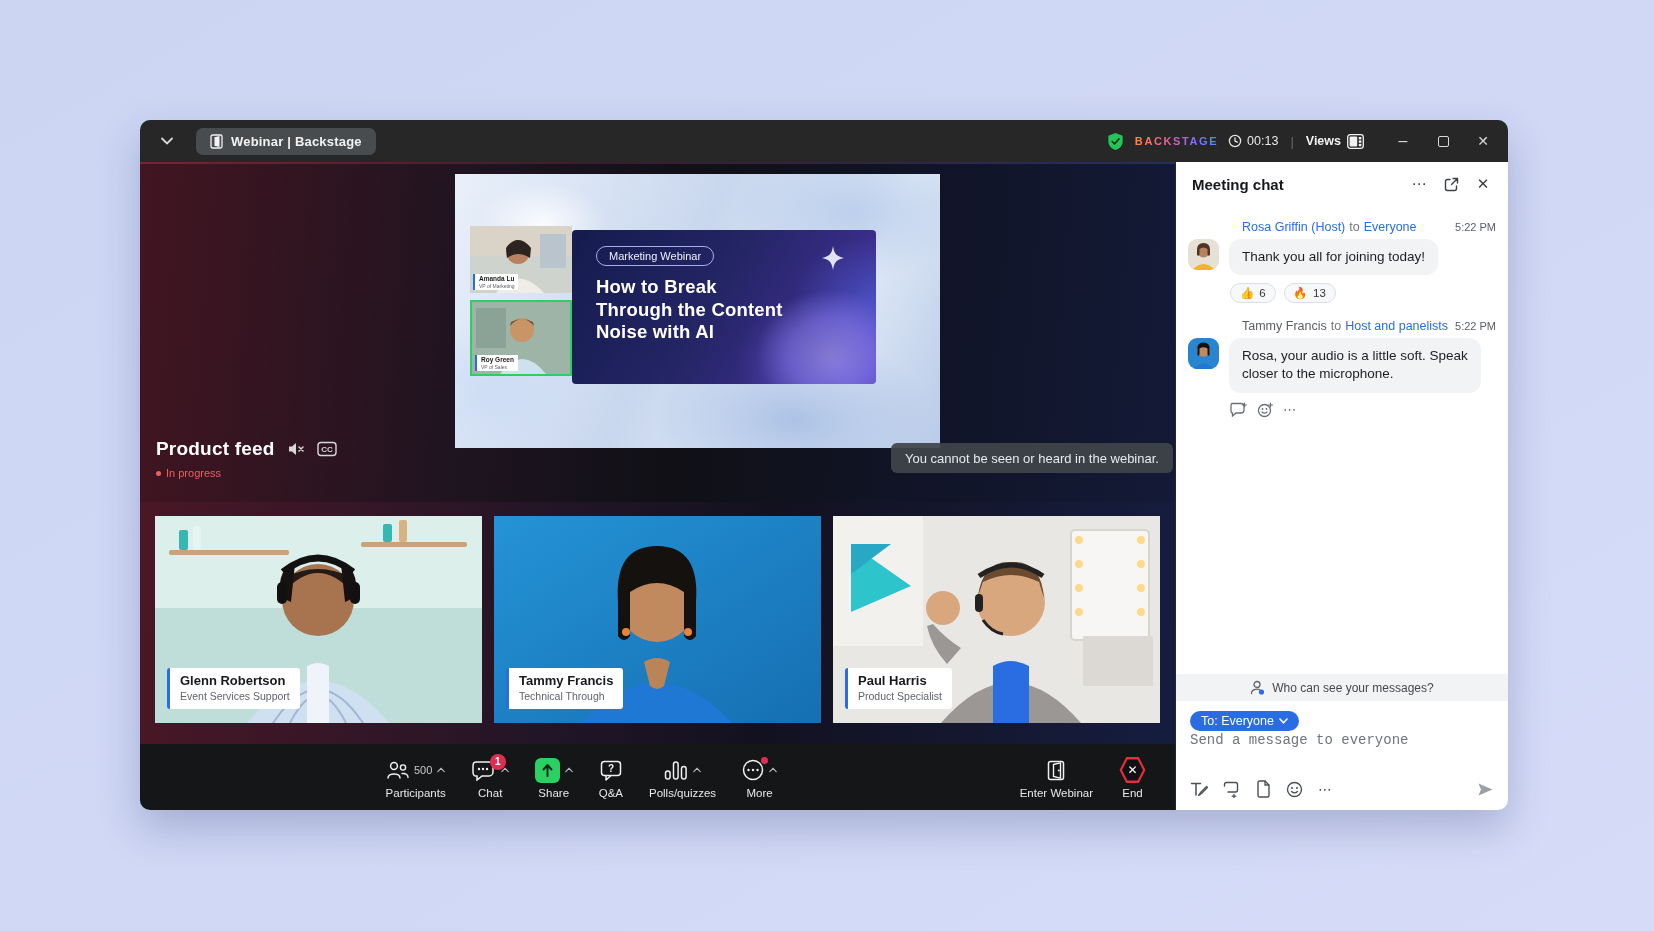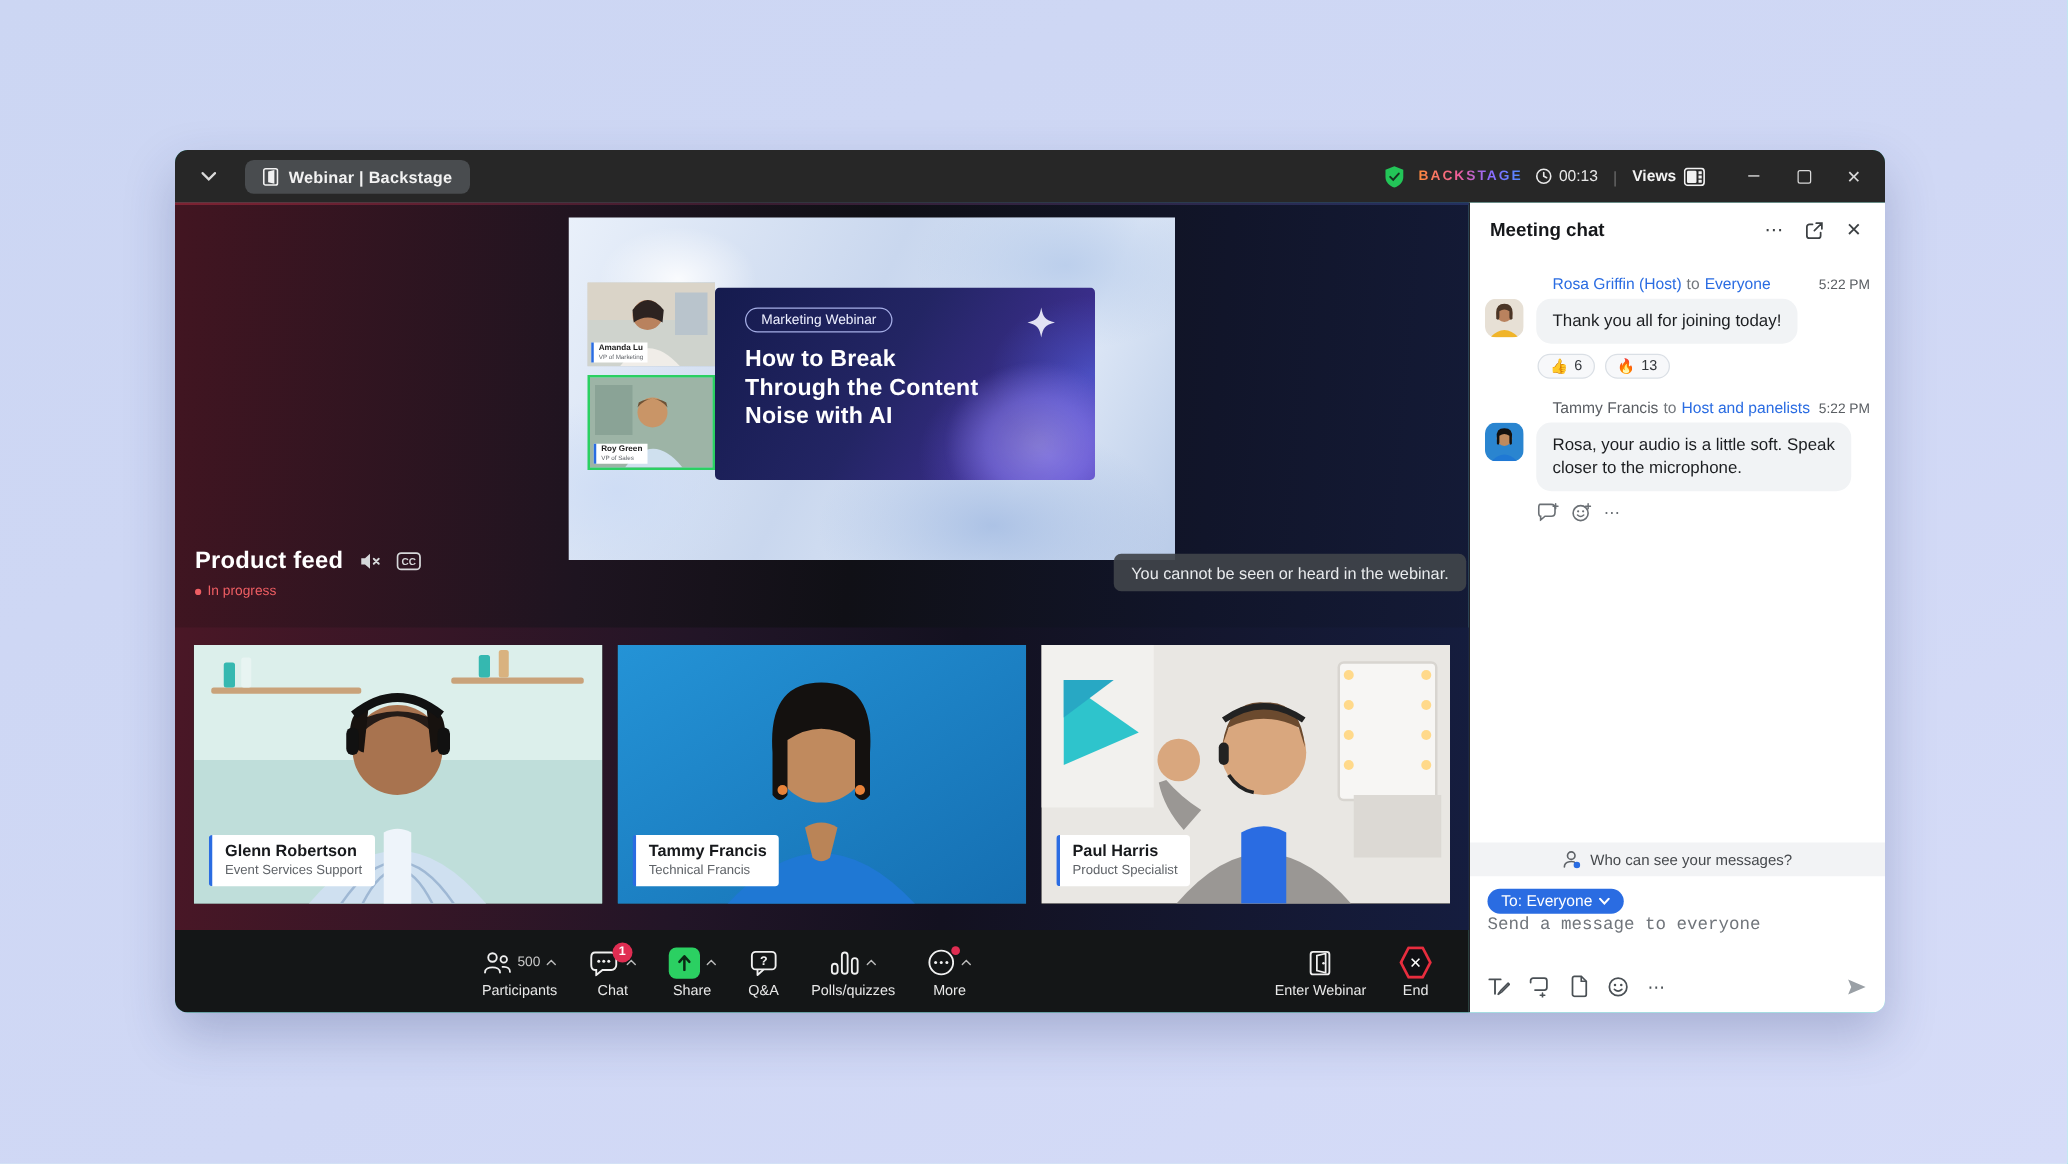--- a/index.html
+++ b/index.html
@@ -296,21 +296,21 @@
                 </defs>
               <circle cx="163" cy="88" r="38" fill="#c08a5e"></circle>
               <path d="M124 86 Q120 30 163 30 Q206 30 202 86 L202 120 Q196 128 190 120 L190 76 Q163 58 136 76 L136 120 Q130 128 124 120 Z" fill="#14110f"></path>
               <circle cx="132" cy="116" r="4" fill="#e8833a"></circle>
               <circle cx="194" cy="116" r="4" fill="#e8833a"></circle>
               <path d="M88 207 Q163 126 238 207 Z" fill="#1f78d4"></path>
               <path d="M150 146 Q163 138 176 146 L170 170 Q163 176 156 170 Z" fill="#ba8457"></path>
             </svg>
             <div class="name-tag">
               <span class="nname">Tammy Francis</span>
-              <span class="nrole">Technical Francis</span>
+              <span class="nrole">Technical Through</span>
             </div>
           </div>
           <div class="tile">
             <svg viewBox="0 0 327 207">
               <rect width="327" height="207" fill="#e9e7e3"></rect>
               <rect x="0" y="0" width="90" height="130" fill="#f2f1ee"></rect>
               <path d="M18 28 L78 70 L18 96 Z" fill="#2ec4cc"></path>
               <path d="M18 28 L58 28 L18 58 Z" fill="#28a8c4"></path>
               <rect x="238" y="14" width="78" height="110" rx="4" fill="#f7f6f4" stroke="#d8d5d0" stroke-width="2"></rect>
               <circle cx="246" cy="24" r="4" fill="#ffd98a"></circle>

